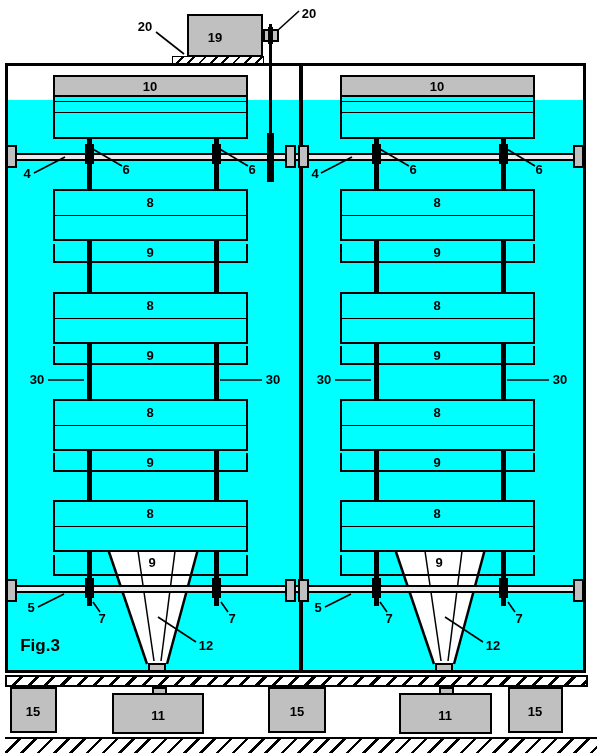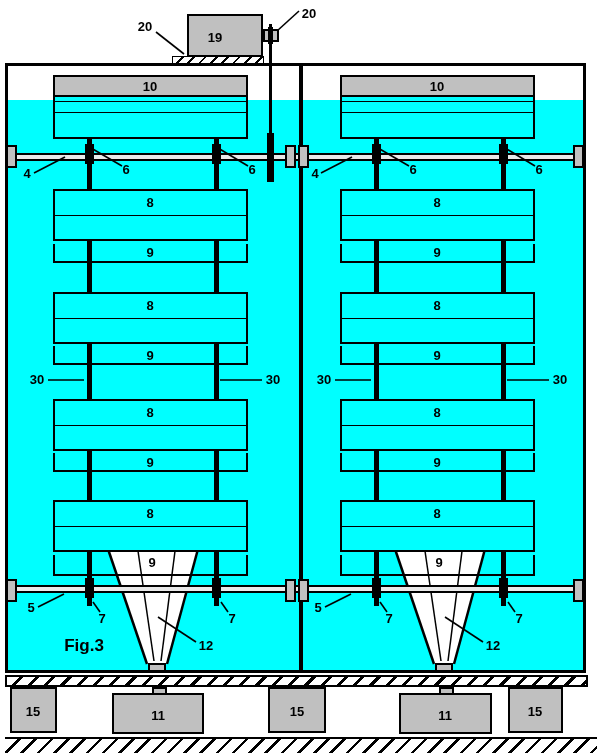--- a/index.html
+++ b/index.html
@@ -210,15 +210,15 @@
   <span class="lbl" style="left:232px;top:618px;">7</span>
   <span class="lbl" style="left:389px;top:618px;">7</span>
   <span class="lbl" style="left:519px;top:618px;">7</span>
   <span class="lbl" style="left:206px;top:645px;">12</span>
   <span class="lbl" style="left:493px;top:645px;">12</span>
   <span class="lbl" style="left:33px;top:711px;">15</span>
   <span class="lbl" style="left:297px;top:711px;">15</span>
   <span class="lbl" style="left:535px;top:711px;">15</span>
   <span class="lbl" style="left:158px;top:715px;">11</span>
   <span class="lbl" style="left:445px;top:715px;">11</span>
-  <span class="lbl" style="left:40px;top:646px;font:bold 17px 'Liberation Sans',sans-serif;margin-left:44px;">Fig.3</span>
+  <span class="lbl" style="left:40px;top:646px;font:bold 17px 'Liberation Sans',sans-serif;">Fig.3</span>
 
 </div>
 
 </body></html>

